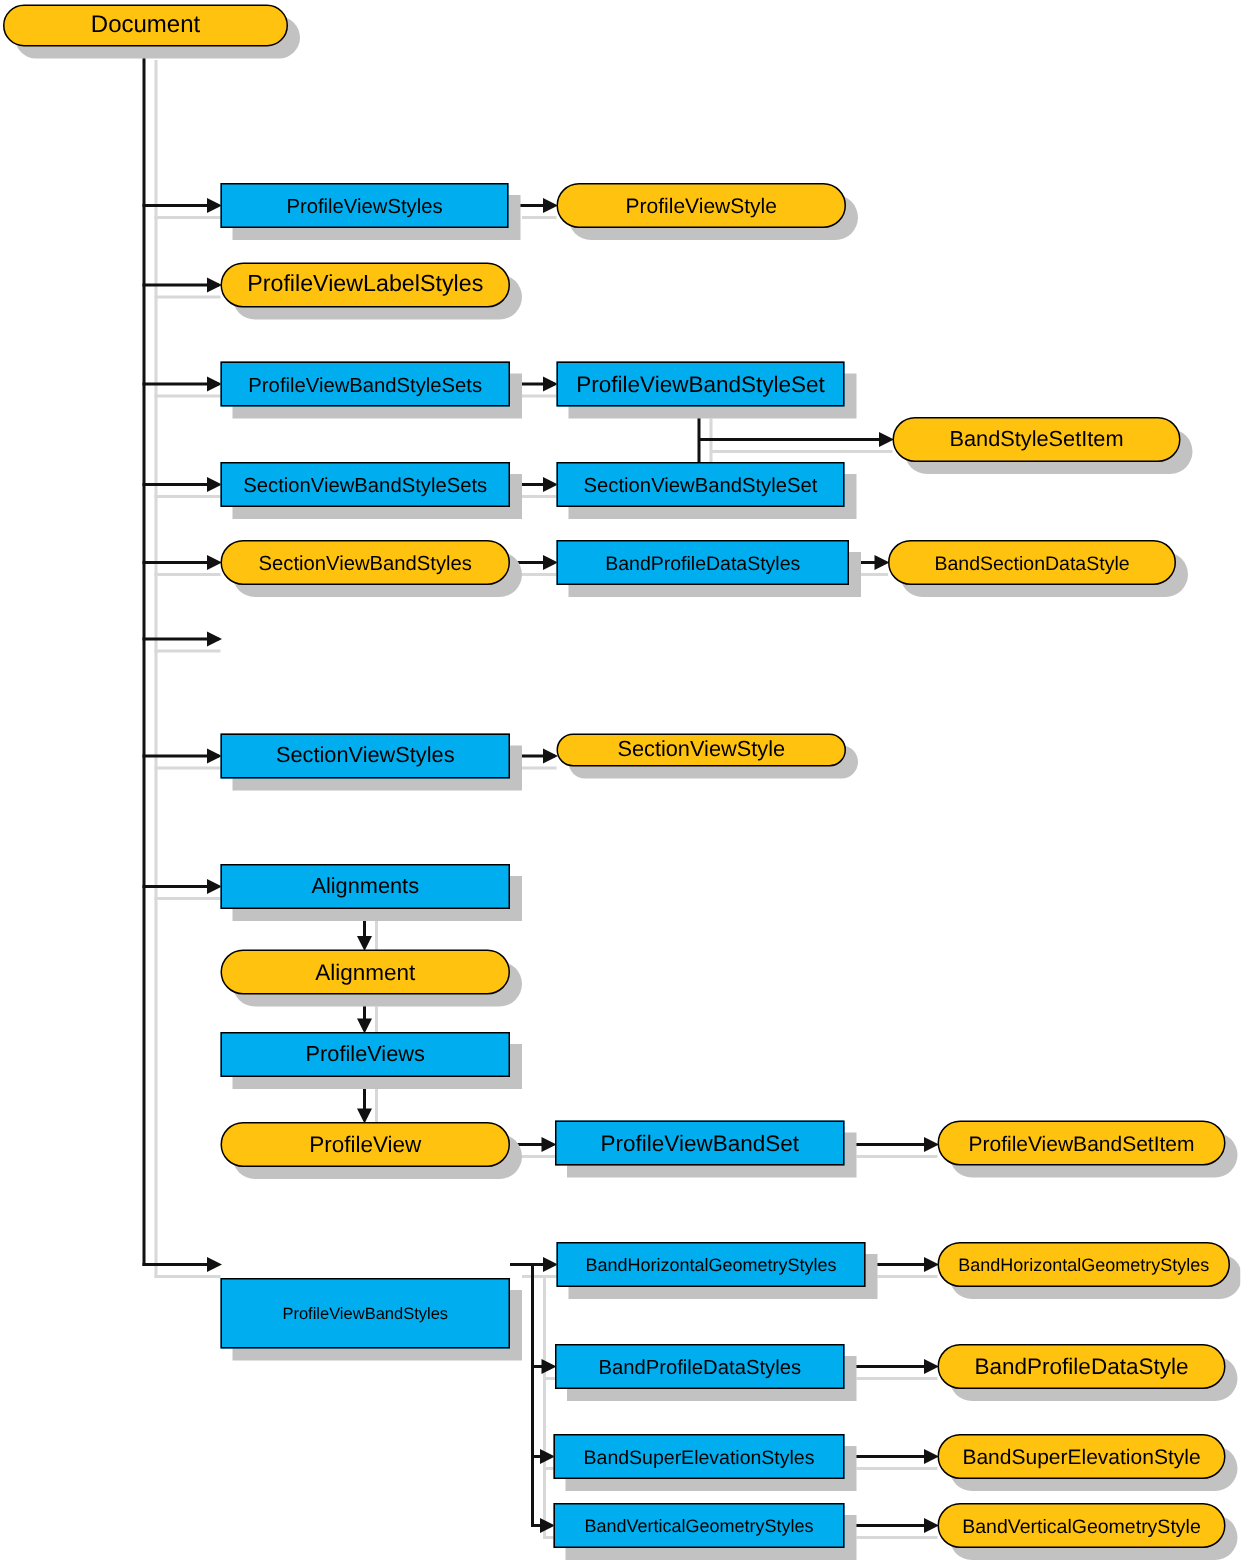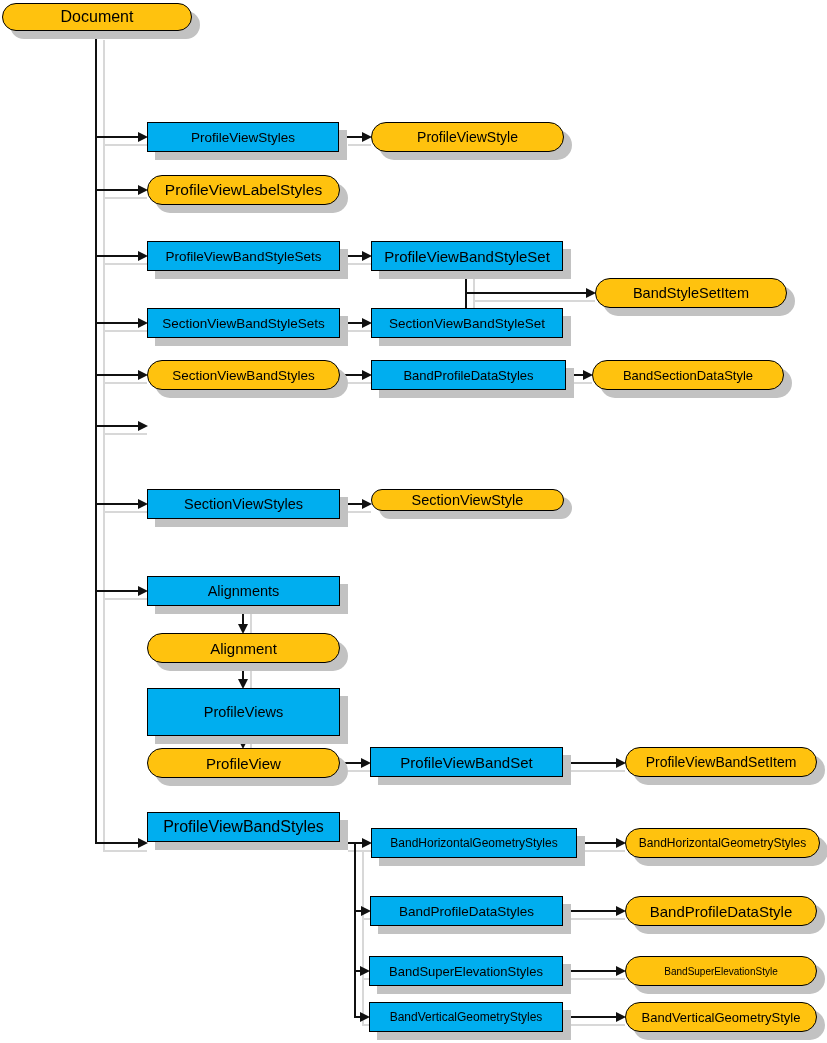--- a/index.html
+++ b/index.html
@@ -166,31 +166,31 @@
   <div class="node pill orange" style="left:147px;top:360px;width:193px;height:30px;font-size:13.5px">SectionViewBandStyles</div>
   <div class="node rect blue" style="left:371px;top:360px;width:195px;height:30px;font-size:13px">BandProfileDataStyles</div>
   <div class="node pill orange" style="left:592px;top:360px;width:192px;height:30px;font-size:13px">BandSectionDataStyle</div>
 
 
   <div class="node rect blue" style="left:147px;top:489px;width:193px;height:30px;font-size:14.5px">SectionViewStyles</div>
   <div class="node pill orange" style="left:371px;top:489px;width:193px;height:22px;font-size:14.5px">SectionViewStyle</div>
 
   <div class="node rect blue" style="left:147px;top:576px;width:193px;height:30px;font-size:14.5px">Alignments</div>
   <div class="node pill orange" style="left:147px;top:633px;width:193px;height:30px;font-size:15px">Alignment</div>
-  <div class="node rect blue" style="left:147px;top:688px;width:193px;height:48px;font-size:14.5px">ProfileViews</div>
+  <div class="node rect blue" style="left:147px;top:688px;width:193px;height:30px;font-size:14.5px">ProfileViews</div>
   <div class="node pill orange" style="left:147px;top:748px;width:193px;height:30px;font-size:15px">ProfileView</div>
   <div class="node rect blue" style="left:370px;top:747px;width:193px;height:30px;font-size:15px">ProfileViewBandSet</div>
   <div class="node pill orange" style="left:625px;top:747px;width:192px;height:30px;font-size:14px">ProfileViewBandSetItem</div>
 
-  <div class="node rect blue" style="left:147px;top:812px;width:193px;height:30px;font-size:16px">ProfileViewBandStyles</div>
+  <div class="node rect blue" style="left:147px;top:852px;width:193px;height:47px;font-size:11px">ProfileViewBandStyles</div>
   <div class="node rect blue" style="left:371px;top:828px;width:206px;height:30px;font-size:12px">BandHorizontalGeometryStyles</div>
   <div class="node pill orange" style="left:625px;top:828px;width:195px;height:30px;font-size:12px">BandHorizontalGeometryStyles</div>
 
   <div class="node rect blue" style="left:370px;top:896px;width:193px;height:30px;font-size:13.5px">BandProfileDataStyles</div>
   <div class="node pill orange" style="left:625px;top:896px;width:192px;height:30px;font-size:15px">BandProfileDataStyle</div>
 
   <div class="node rect blue" style="left:369px;top:956px;width:194px;height:30px;font-size:13px">BandSuperElevationStyles</div>
-  <div class="node pill orange" style="left:625px;top:956px;width:192px;height:30px;font-size:10px">BandSuperElevationStyle</div>
+  <div class="node pill orange" style="left:625px;top:956px;width:192px;height:30px;font-size:14px">BandSuperElevationStyle</div>
 
   <div class="node rect blue" style="left:369px;top:1002px;width:194px;height:30px;font-size:12px">BandVerticalGeometryStyles</div>
   <div class="node pill orange" style="left:625px;top:1002px;width:192px;height:30px;font-size:13px">BandVerticalGeometryStyle</div>
 
 </div>
 
 </body></html>

